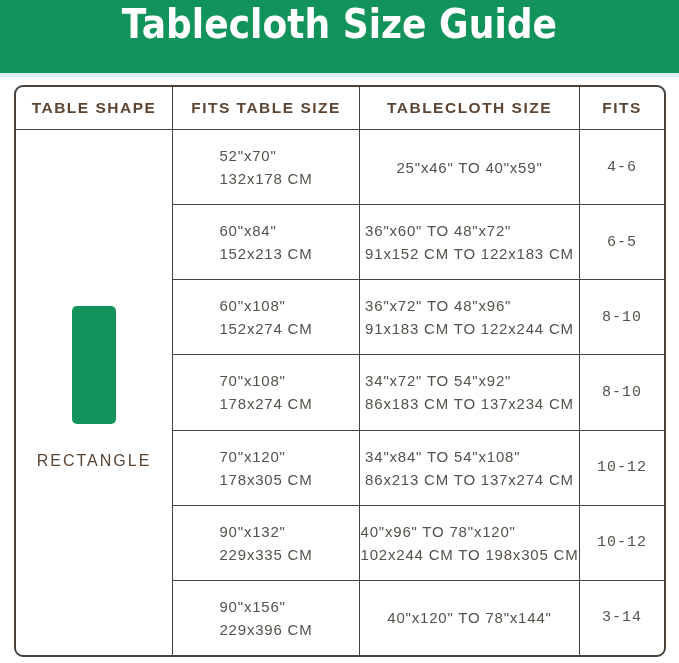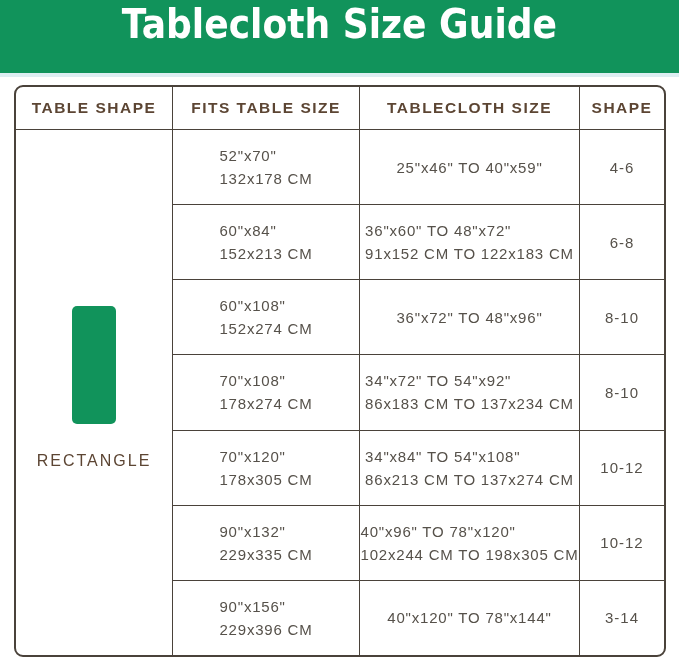--- a/index.html
+++ b/index.html
@@ -61,21 +61,21 @@
   }
   .c2,.c3,.c4{border-left:1px solid var(--table-border);}
   .td,.shape-cell{border-top:1px solid var(--table-border);}
   .td{
     display:flex;align-items:center;justify-content:center;
     color:var(--body-text);
     font-size:15px;
     letter-spacing:0.8px;
   }
   .lines{text-align:left;line-height:23px;white-space:nowrap;}
-  .seats{letter-spacing:1px;}
+  .seats{letter-spacing:1px;font-family:Liberation Mono, monospace;}
   
   .shape-cell{
     grid-column:1;
     grid-row:2 / span 7;
     display:flex;flex-direction:column;align-items:center;justify-content:center;
     transform:translateY(0);
   }
   .shape-rect{
     width:44px;height:118px;
     background:var(--brand-green);
@@ -96,21 +96,21 @@
 <div class="banner">
   <span class="banner-title">Tablecloth Size Guide</span>
 </div>
 <div class="banner-underline"></div>
 
 <div class="size-table">
 
   <div class="th c1">TABLE SHAPE</div>
   <div class="th c3">FITS TABLE SIZE</div>
   <div class="th c2">TABLECLOTH SIZE</div>
-  <div class="th c4">SHAPE</div>
+  <div class="th c4">FITS</div>
 
   <div class="shape-cell">
     <div class="shape-rect"></div>
     <div class="shape-label">RECTANGLE</div>
   </div>
 
   <div class="td c2">
     <div class="lines">
       <div>52"x70"</div>
       <div>132x178 CM</div>
@@ -128,31 +128,32 @@
       <div>60"x84"</div>
       <div>152x213 CM</div>
     </div>
   </div>
   <div class="td c3">
     <div class="lines">
       <div>36"x60" TO 48"x72"</div>
       <div>91x152 CM TO 122x183 CM</div>
     </div>
   </div>
-  <div class="td c4 seats">6-8</div>
+  <div class="td c4 seats">6-5</div>
 
   <div class="td c2">
     <div class="lines">
       <div>60"x108"</div>
       <div>152x274 CM</div>
     </div>
   </div>
   <div class="td c3">
     <div class="lines">
       <div>36"x72" TO 48"x96"</div>
+      <div>91x183 CM TO 122x244 CM</div>
     </div>
   </div>
   <div class="td c4 seats">8-10</div>
 
   <div class="td c2">
     <div class="lines">
       <div>70"x108"</div>
       <div>178x274 CM</div>
     </div>
   </div>

